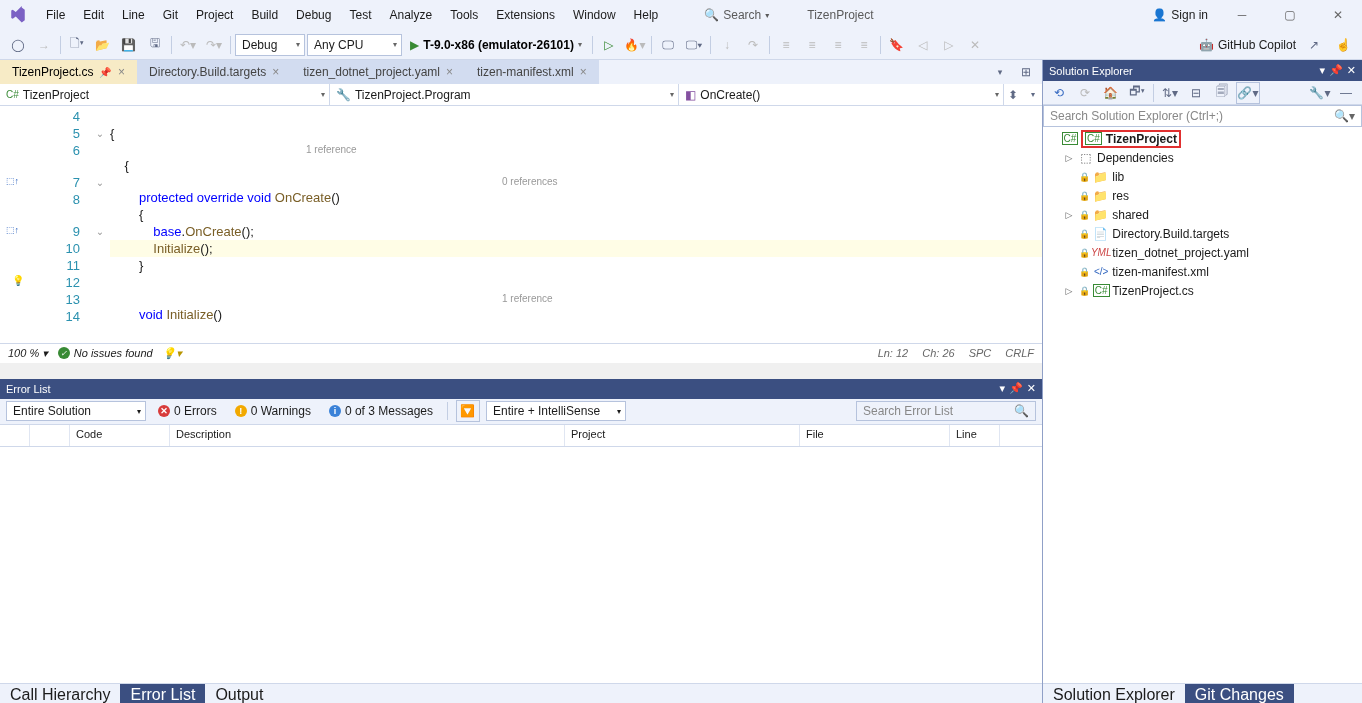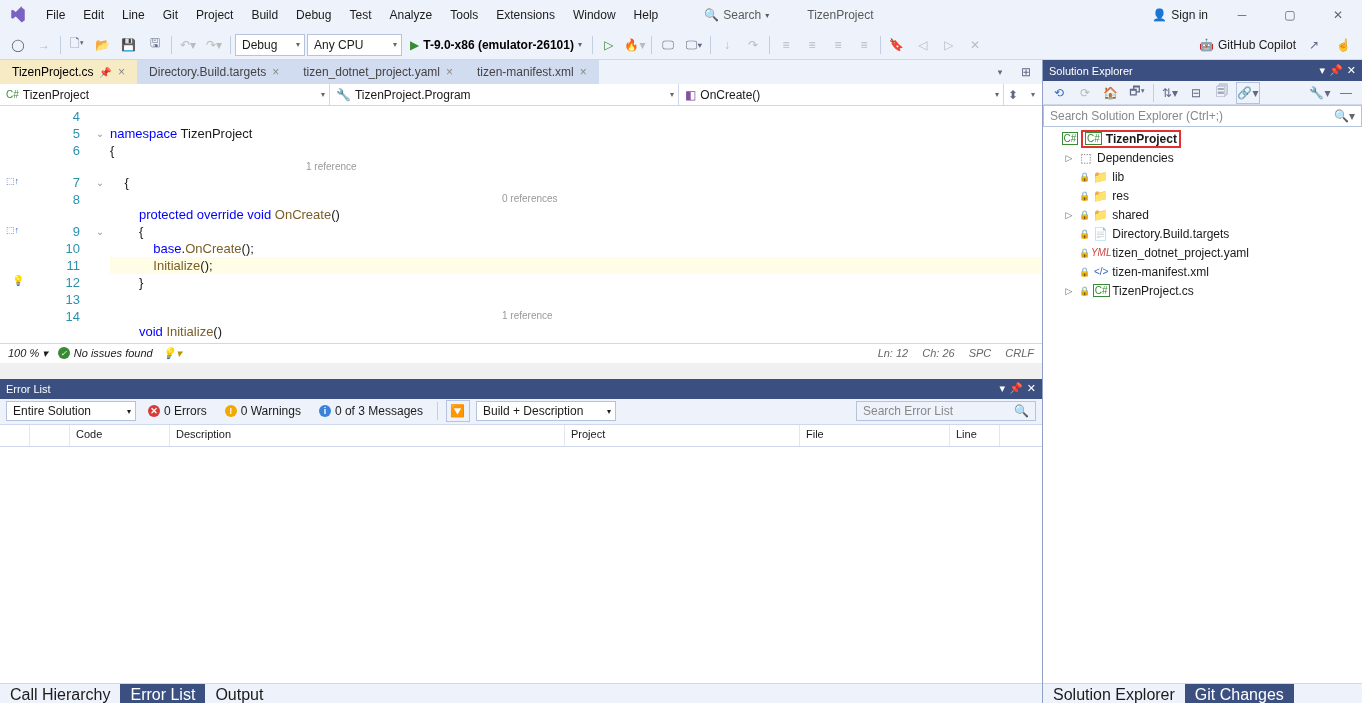--- a/index.html
+++ b/index.html
@@ -272,21 +272,20 @@
           <div></div>
           <div></div>
           <div></div>
           <div></div>
           <div></div>
           <div style="height: 15px;"></div>
           <div>⌄</div>
         </div>
       <div class="code-col" id="code-host">
           <div class="code-line"></div>
-          <div class="code-line"><span class="kw">namespace</span> TizenProject</div>
           <div class="code-line">{</div>
           <div class="ref" style="padding-left: 196px;">1 reference</div>
           <div class="code-line">    {</div>
           <div class="ref" style="padding-left: 392px;">0 references</div>
           <div class="code-line">        <span class="kw">protected</span> <span class="kw">override</span> <span class="kw">void</span> <span class="mth">OnCreate</span>()</div>
           <div class="code-line">        {</div>
           <div class="code-line">            <span class="kw">base</span>.<span class="mth">OnCreate</span>();</div>
           <div class="code-line hl">            <span class="mth">Initialize</span>();</div>
           <div class="code-line">        }</div>
           <div class="code-line"></div>
@@ -313,39 +312,39 @@
 
     <div class="panel-head">
       <span>Error List</span>
       <div class="pbtns">
           <span>▾</span>
           <span>📌</span>
           <span>✕</span>
         </div>
     </div>
     <div class="error-filters">
-      <div class="ef-combo" style="width:130px;">
+      <div class="ef-combo" style="width:140px;">
           <span>Entire Solution</span>
         </div>
       <div class="ef-btn">
           <span class="ef-icon err">✕</span>
           <span>0 Errors</span>
         </div>
       <div class="ef-btn">
           <span class="ef-icon warn">!</span>
           <span>0 Warnings</span>
         </div>
       <div class="ef-btn">
           <span class="ef-icon info">i</span>
           <span>0 of 3 Messages</span>
         </div>
       <div class="tb-sep"></div>
       <div class="tb-btn" style="border:1px solid #b6c3dd;">🔽</div>
       <div class="ef-combo" style="width:140px;">
-          <span>Build + Description</span>
+          <span>Entire + IntelliSense</span>
         </div>
       <div class="ef-search">
           <span>Search Error List</span>
           <span style="margin-left:auto;">🔍</span>
         </div>
     </div>
     <div class="error-cols" id="errcols-host">
         <div class="error-col" style="width: 30px;"></div>
         <div class="error-col" style="width: 40px;"></div>
         <div class="error-col" style="width: 100px;">Code</div>

